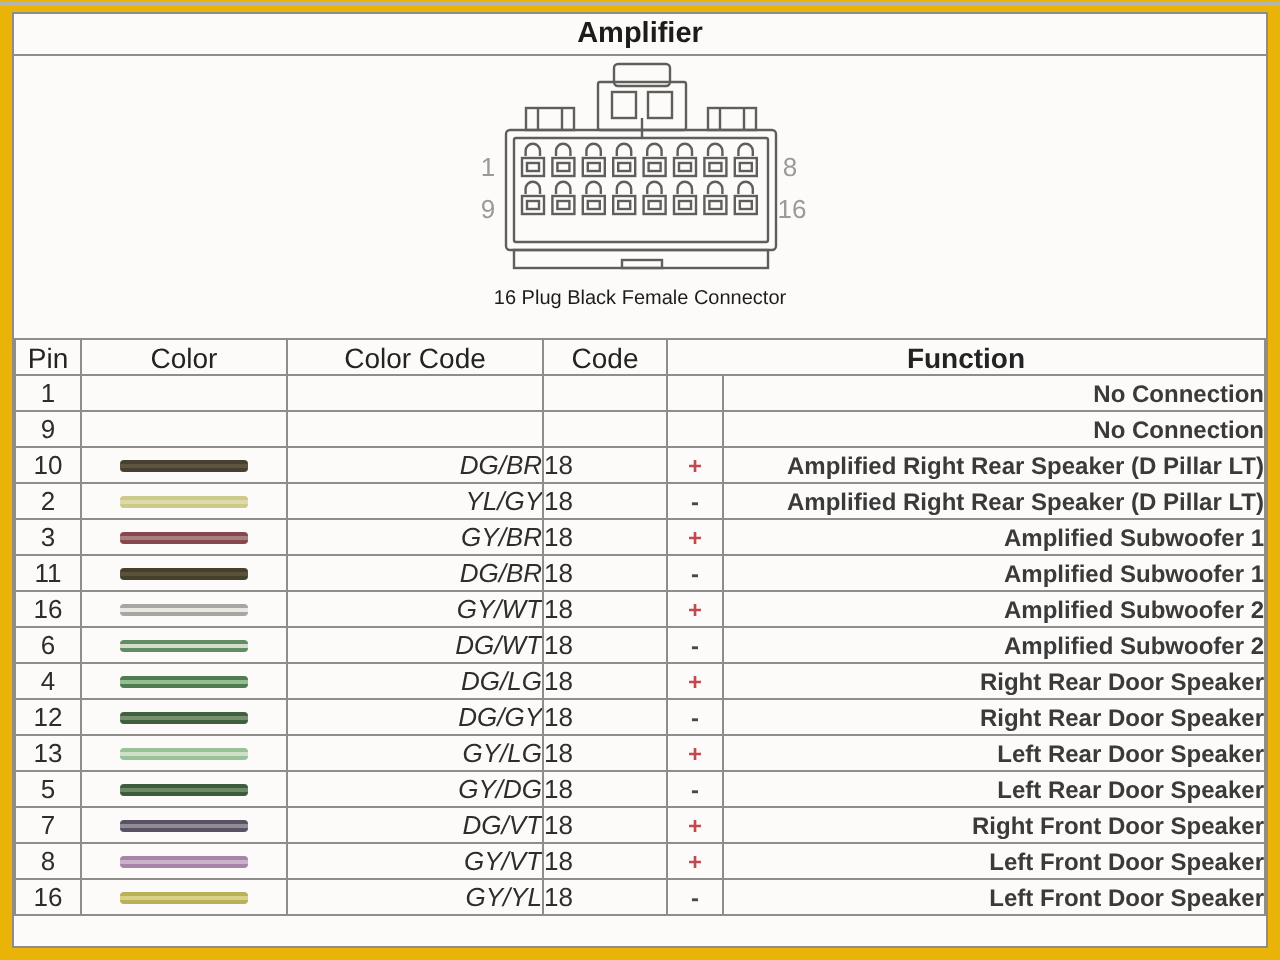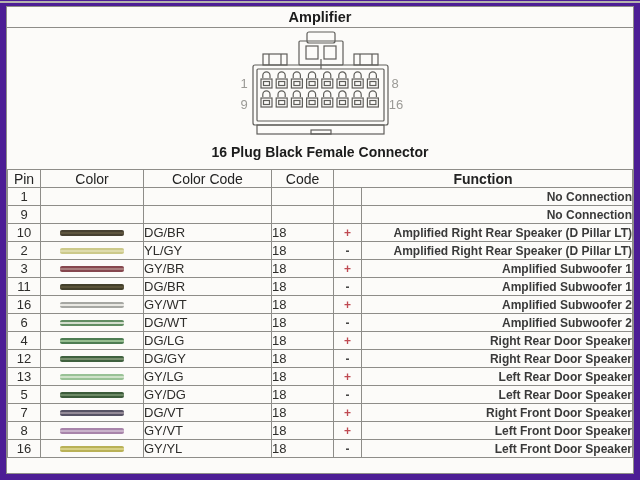--- a/index.html
+++ b/index.html
@@ -2,49 +2,49 @@
 <html><head>
 <meta charset="utf-8">
 <style>
   html,body{margin:0;padding:0;}
   body{
     width:640px;height:480px;overflow:hidden;
     background:#efede9;
     font-family:"Liberation Sans", sans-serif;
     -webkit-font-smoothing:antialiased;
   }
-  .page{position:relative;width:640px;height:480px;background:#4c1d95;}
+  .page{position:relative;width:640px;height:480px;background:#eab308;}
   .page::before{ 
     content:"";position:absolute;top:1px;left:0;right:0;height:2px;background:#b5b3ae;
   }
   .sheet{
     position:absolute;left:6px;top:6px;width:626px;height:466px;
     border:1.5px solid #8e8d89;background:#fcfbf9;overflow:hidden;
   }
   .title-bar{
     height:20px;line-height:20px;border-bottom:1.5px solid #8e8d89;
     text-align:center;font-weight:bold;font-size:14.5px;color:#1c1c1c;
   }
   .connector-area{height:139px;text-align:center;}
   .connector-area svg{display:block;margin:2px auto 0;}
-  .caption{margin-top:2px;font-weight:bold;font-size:14px;color:#1c1c1c;}
+  .caption{margin-top:2px;font-weight:normal;font-size:10px;color:#1c1c1c;}
 
   table{
     width:100%;border-collapse:collapse;table-layout:fixed;
     color:#2e2d2b;
   }
   th,td{
     border:1px solid #8e8d89;height:17px;padding:0;
     overflow:hidden;white-space:nowrap;vertical-align:middle;
   }
   thead th{font-size:14px;font-weight:400;color:#232323;}
   thead th.h-func{font-weight:700;}
   td.c-pin{text-align:center;font-size:13px;}
   td.c-color{text-align:center;}
-  td.c-code{text-align:left;font-size:13px;}
+  td.c-code{text-align:right;font-size:13px;font-style:italic;}
   td.c-gauge{text-align:left;font-size:13px;}
   td.c-pol{text-align:center;font-size:12px;font-weight:700;}
   td.c-func{text-align:right;font-size:12px;font-weight:700;color:#3a3a3a;padding-left:8px;}
   .swatch{
     width:64px;height:6px;margin:0 auto;border-radius:2px;
   }
   svg text{font-family:"Liberation Sans", sans-serif;}
 </style>
 </head>
 <body>

